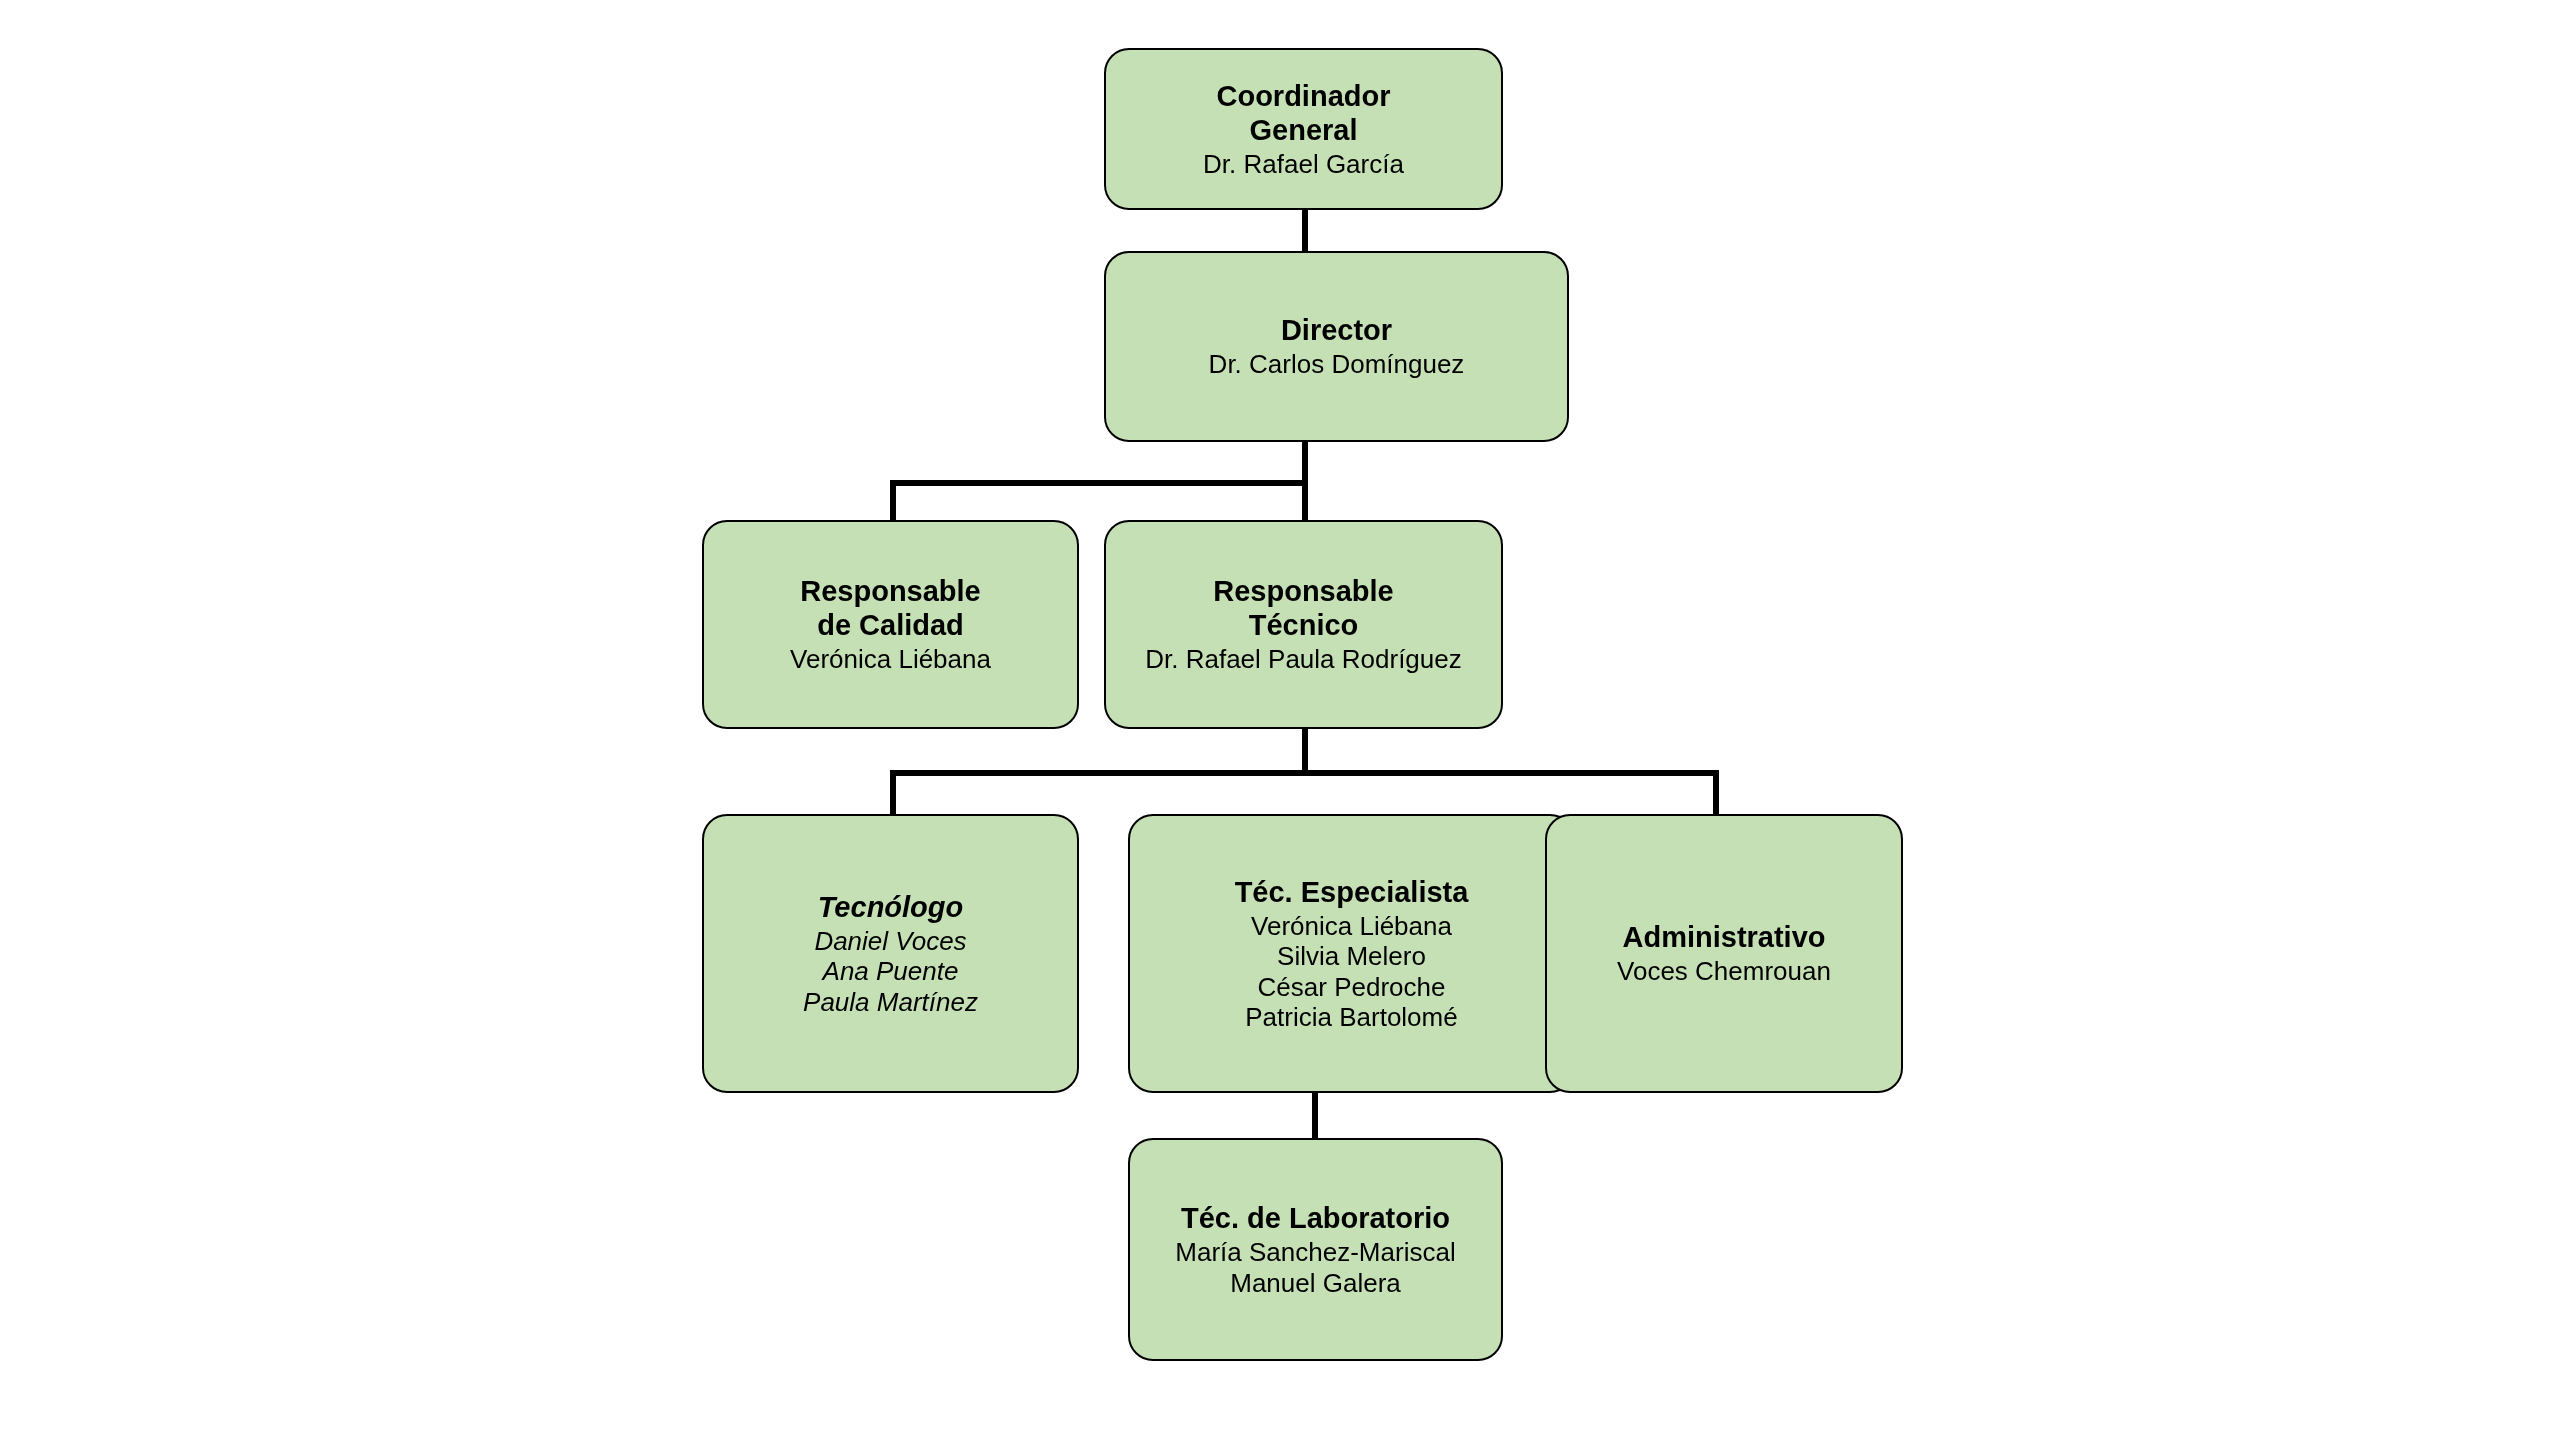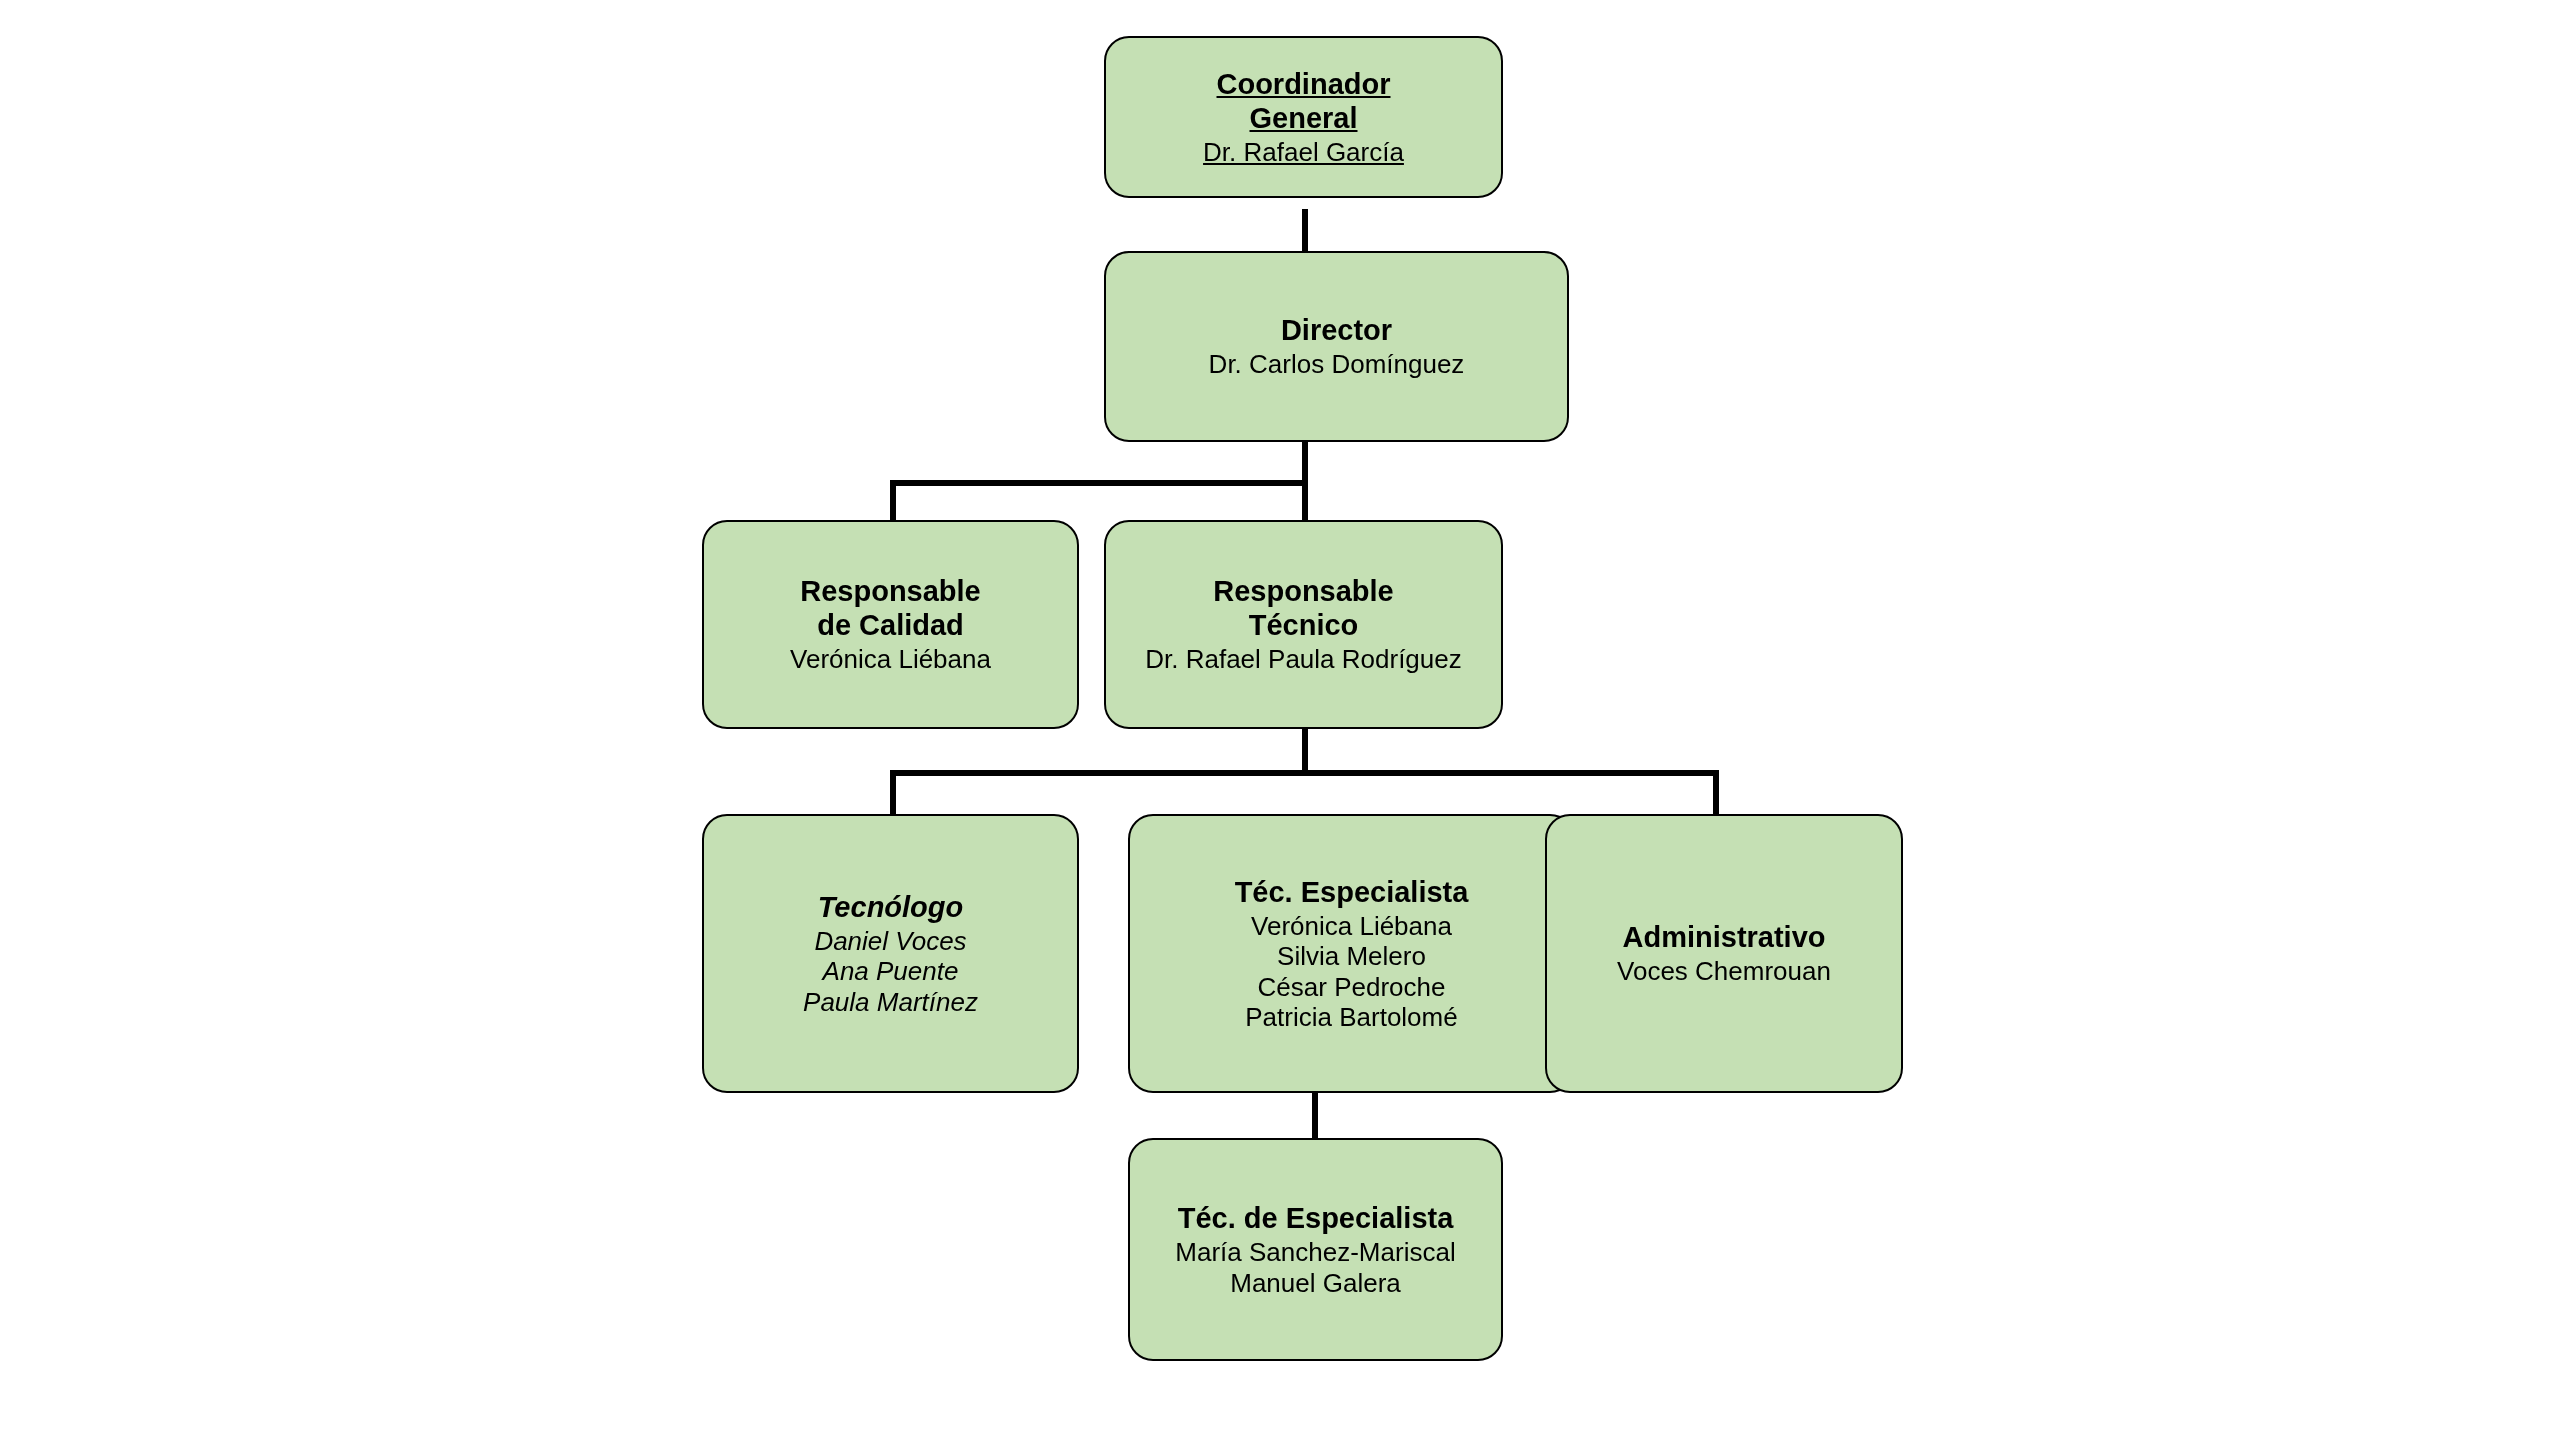--- a/index.html
+++ b/index.html
@@ -61,21 +61,21 @@
   <div class="connector" style="left:890px; top:480px; width:418px; height:5.8px;"></div>
   <div class="connector" style="left:890px; top:480px; width:5.8px; height:46px;"></div>
 
   <div class="connector" style="left:1302px; top:727px; width:5.8px; height:48px;"></div>
   <div class="connector" style="left:890px; top:770px; width:829px; height:5.8px;"></div>
   <div class="connector" style="left:890px; top:770px; width:5.8px; height:48px;"></div>
   <div class="connector" style="left:1713px; top:770px; width:5.8px; height:48px;"></div>
 
   <div class="connector" style="left:1312px; top:1082px; width:5.8px; height:58px;"></div>
 
-  <div class="node" style="left:1104px; top:36px; width:399px; height:162px;text-decoration:underline;">
+  <div class="node" style="left:1104px; top:48px; width:399px; height:162px;">
     <div class="title">Coordinador
 General</div>
     <div class="people">Dr. Rafael García</div>
   </div>
 
   <div class="node" style="left:1104px; top:251px; width:465px; height:191px;">
     <div class="title">Director</div>
     <div class="people">Dr. Carlos Domínguez</div>
   </div>
 
@@ -105,19 +105,19 @@
 César Pedroche
 Patricia Bartolomé</div>
   </div>
 
   <div class="node" style="left:1545px; top:814px; width:358px; height:279px;">
     <div class="title">Administrativo</div>
     <div class="people">Voces Chemrouan</div>
   </div>
 
   <div class="node" style="left:1128px; top:1138px; width:375px; height:223px;">
-    <div class="title">Téc.  de Especialista</div>
+    <div class="title">Téc.  de Laboratorio</div>
     <div class="people">María Sanchez-Mariscal
 Manuel Galera</div>
   </div>
 
 </div>
 
 
 </body></html>

